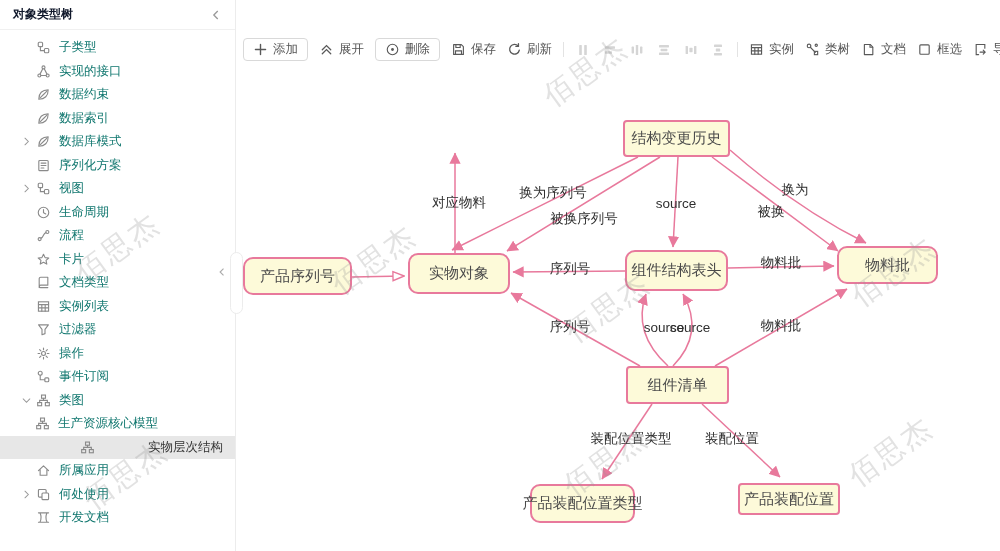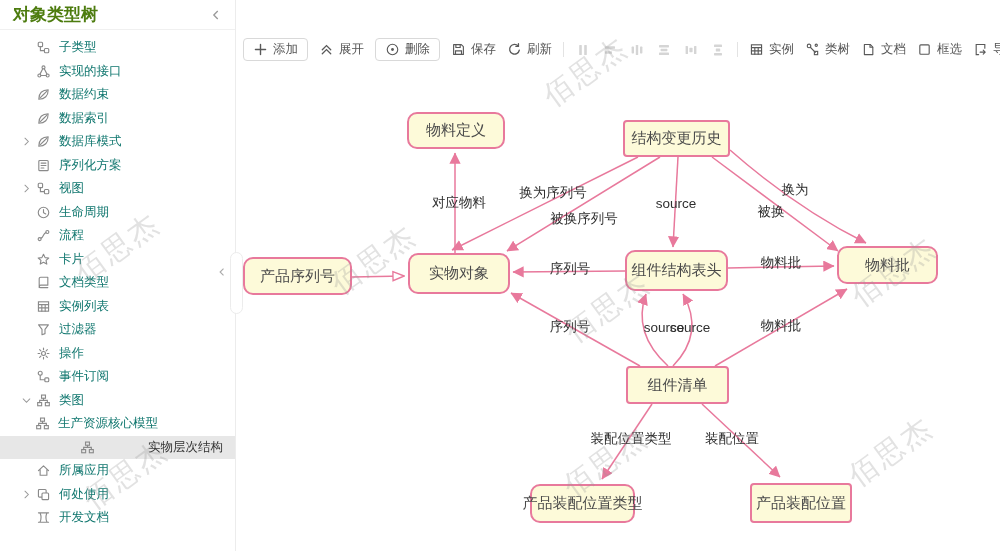--- a/index.html
+++ b/index.html
@@ -3,21 +3,21 @@
 <meta charset="utf-8">
 <style>
   * { margin:0; padding:0; box-sizing:border-box; }
   html,body { background:#fff; }
   body { font-family:"Liberation Sans","DejaVu Sans",sans-serif; }
   .app { position:relative; width:1000px; height:551px; background:#fff; overflow:hidden; }
 
   
   .sidebar { position:absolute; left:0; top:0; width:236px; height:551px; background:#fff; border-right:1px solid #ECECEC; }
   .sidebar-header { height:30px; display:flex; align-items:center; justify-content:space-between; padding:0 12px 0 13px; border-bottom:1px solid #F0F0F0; }
-  .sidebar-title { font-size:17px; font-weight:bold; color:#4d7c0f; }
+  .sidebar-title { font-size:12px; font-weight:bold; color:#0f172a; }
   .sidebar-header .icn { width:14px; height:14px; color:#999; cursor:pointer; }
   .sidebar-list { padding-top:6px; }
   .srow { height:23.5px; display:flex; align-items:center; padding-left:21px; font-size:12.5px; color:#0f766e; cursor:pointer; }
   .srow.sub { padding-left:20px; }
   .srow.selected { background:#E7E7E7; color:#333;gap:45px; }
   .chev { width:15px; height:14px; display:flex; align-items:center; color:#9a9a9a; flex:0 0 15px; }
   .chev .icn { width:11px; height:11px; }
   .sicon { width:15px; height:15px; margin-right:8px; color:#8a8a8a; flex:0 0 15px; }
   .icn svg { display:block; width:100%; height:100%; }
   .srow-label { white-space:nowrap; }
@@ -468,23 +468,20 @@
           <path d="M385,271 L273,272" marker-end="url(#arr)"></path>
           <path d="M400,366 L271,293" marker-end="url(#arr)"></path>
           <path d="M428,366 Q392,333 406,294" marker-end="url(#arr)"></path>
           <path d="M433,366 Q465,333 443,294" marker-end="url(#arr)"></path>
           <path d="M488,268 L594,266" marker-end="url(#arr)"></path>
           <path d="M475,366 L607,289" marker-end="url(#arr)"></path>
           <path d="M412,404 L362,479" marker-end="url(#arr)"></path>
           <path d="M462,404 L540,477" marker-end="url(#arr)"></path>
         </g>
       </svg>
-    <div class="node rounded" style="left: 167px; top: 112px; width: 98px; height: 37px;">
-          <span>物料定义</span>
-        </div>
         <div class="node rect" style="left: 383px; top: 120px; width: 107px; height: 37px;">
           <span>结构变更历史</span>
         </div>
         <div class="node rounded" style="left: 3px; top: 257px; width: 109px; height: 38px;">
           <span>产品序列号</span>
         </div>
         <div class="node rounded" style="left: 168px; top: 253px; width: 102px; height: 41px;">
           <span>实物对象</span>
         </div>
         <div class="node rounded" style="left: 385px; top: 250px; width: 103px; height: 41px;">
@@ -492,21 +489,21 @@
         </div>
         <div class="node rounded" style="left: 597px; top: 246px; width: 101px; height: 38px;">
           <span>物料批</span>
         </div>
         <div class="node rect" style="left: 386px; top: 366px; width: 103px; height: 38px;">
           <span>组件清单</span>
         </div>
         <div class="node rounded" style="left: 290px; top: 484px; width: 105px; height: 39px;">
           <span>产品装配位置类型</span>
         </div>
-        <div class="node rect" style="left: 510px; top: 483px; width: 102px; height: 40px; text-align: center;">
+        <div class="node rect" style="left: 498px; top: 483px; width: 102px; height: 32px; text-align: center;">
           <span>产品装配位置</span>
         </div>
         <div class="elabel" style="left: 219px; top: 203px;">对应物料</div>
         <div class="elabel" style="left: 313px; top: 193px;">换为序列号</div>
         <div class="elabel" style="left: 344px; top: 219px;">被换序列号</div>
         <div class="elabel" style="left: 436px; top: 203px;">source</div>
         <div class="elabel" style="left: 555px; top: 190px;">换为</div>
         <div class="elabel" style="left: 531px; top: 212px;">被换</div>
         <div class="elabel" style="left: 330px; top: 269px;">序列号</div>
         <div class="elabel" style="left: 541px; top: 263px;">物料批</div>

